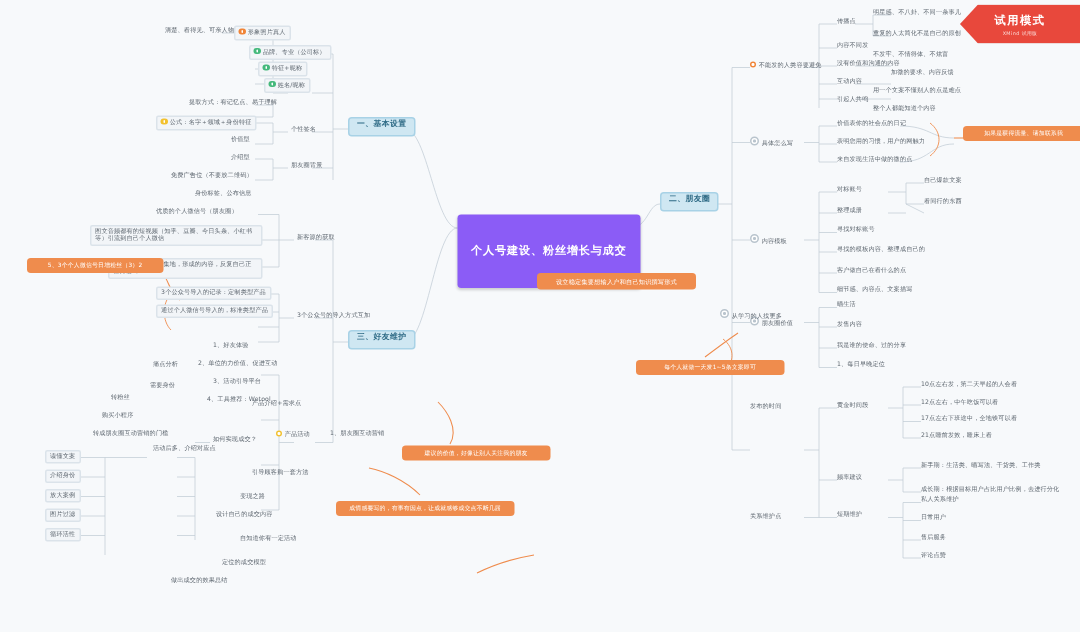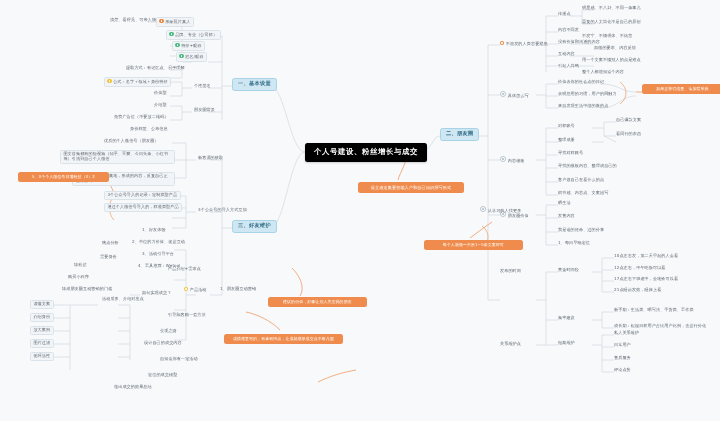--- a/index.html
+++ b/index.html
@@ -24,22 +24,22 @@
 
   
   .branch{
     font-size:5.2px;color:#2f6b86;background:#cfe7f2;
     border:0.5px solid #a8d2e6;border-radius:2.5px;
     padding:2.4px 5px;font-weight:bold;letter-spacing:.3px;
   }
 
   
   .center{
-    font-size:7.4px;color:#ffffff;background:#000000;
-    border-radius:2.5px;padding:5px 9px;font-weight:bold;
+    font-size:7.4px;color:#ffffff;background:#8b5cf6;
+    border-radius:2.5px;padding:20px 9px;font-weight:bold;
     letter-spacing:.6px;box-shadow:0 1px 2px rgba(0,0,0,.18);
   }
 
   
   .callout{
     font-size:4.1px;color:#ffffff;background:#ef8c4d;
     border-radius:2.5px;padding:2.6px 4px;text-align:center;
     letter-spacing:.15px;line-height:1.35;white-space:normal;
   }
   .callout.sm{font-size:3.9px;padding:2.2px 3.4px;}
@@ -402,15 +402,19 @@
   <div class="node callout sm" style="left:224px;top:334px;width:112px;">成情感要写的，有事有因点，让成就感够成交点不断几届</div>
 
   <div class="node callout sm" style="left:424px;top:240px;width:92px;">每个人就做一天发1~5条文案即可</div>
 
   <div class="node callout sm" style="left:642px;top:84px;width:74px;">如果是获得流量、请加联系我</div>
 
   <div class="node leaf bare" style="left:478px;top:205px;">
     <span class="ico grey"></span><span>从学习的人找更多</span>
   </div>
 
+  <div class="ribbon">
+    <div class="r1">试用模式</div>
+    <div class="r2">XMind 试用版</div>
+  </div>
 
 
 </div>
 
 </body></html>

